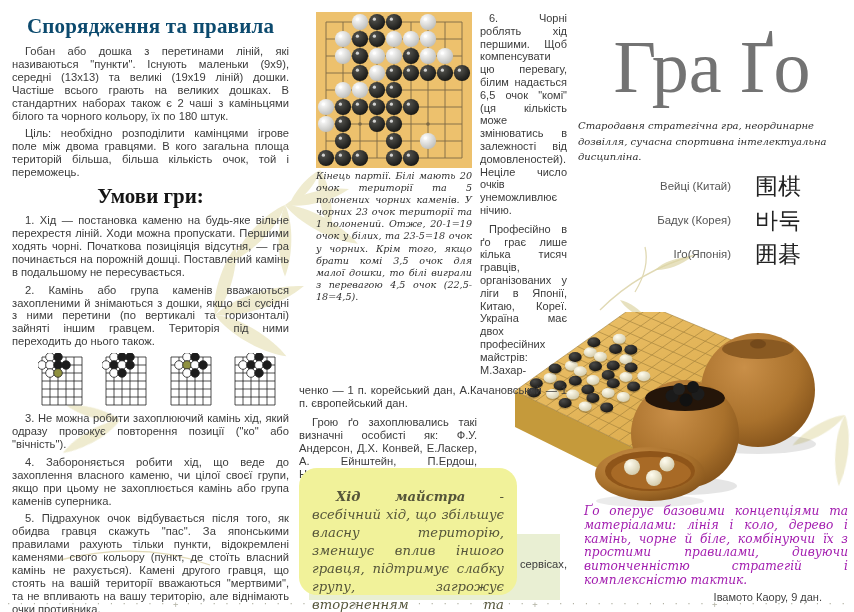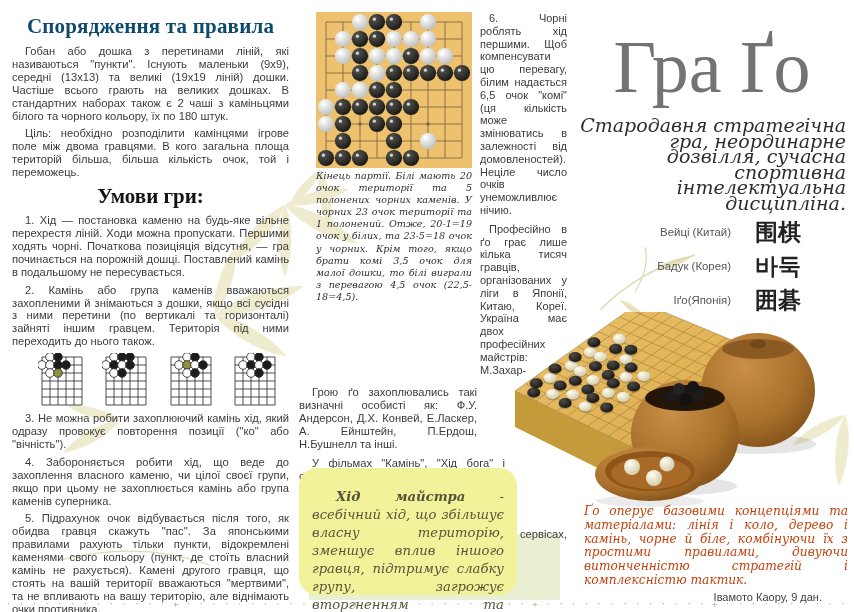--- a/index.html
+++ b/index.html
@@ -29,32 +29,32 @@
   #para-films{width:206px;text-indent:13px;}
   #para-online{width:100%;text-indent:13px;}
   #tip-back{position:absolute;left:309px;top:534px;width:251px;height:66px;background:#e9efd3;z-index:1;}
   #tip-box{position:absolute;left:299px;top:468px;width:218px;height:127px;background:#f1f29a;
            border-radius:18px;z-index:2;padding:20px 13px;box-sizing:border-box;}
   .tip-text{font-family:"DejaVu Serif",serif;font-style:italic;font-size:13.2px;line-height:18px;
             color:#55553a;text-align:justify;text-indent:24px;}
   .tip-text .lead{font-weight:bold;}
   .title{font-family:"Liberation Serif",serif;font-size:74px;font-weight:400;color:#737373;
          text-align:center;line-height:1.02;margin:30px 0 0 0;}
-  .subtitle{font-family:"DejaVu Serif",serif;font-style:italic;font-size:19px;line-height:15.4px;
-            text-align:right;margin:13px 8px 0;color:#2d2d2d;}
+  .subtitle{font-family:"DejaVu Serif",serif;font-style:italic;font-size:10px;line-height:15.4px;
+            text-align:left;margin:13px 8px 0;color:#2d2d2d;}
   .names-label{font-size:11.4px;color:#4a4a4a;text-align:center;margin-top:19px;}
   .names{width:206px;margin:8px auto 0;}
   .name-row{display:flex;align-items:center;justify-content:flex-end;gap:24px;margin-bottom:7px;}
   .name-label{font-size:11.4px;color:#555555;white-space:nowrap;}
-  .name-chars{font-size:23px;line-height:27px;font-weight:bold;color:#222222;width:60px;text-align:left;
+  .name-chars{font-size:23px;line-height:27px;font-weight:normal;color:#222222;width:60px;text-align:left;
               font-family:"DejaVu Sans",sans-serif;}
   #photo{position:absolute;left:505px;top:312px;z-index:1;}
   #quote-block{position:absolute;left:584px;top:505px;width:264px;z-index:2;}
   .quote{font-family:"DejaVu Serif",serif;font-style:italic;font-size:12.2px;line-height:13.8px;
-         text-align:justify;color:#c2410c;}
+         text-align:justify;color:#a21caf;}
   .quote-author{font-size:11px;text-align:right;margin:3px 26px 0 0;color:#3f3f3f;}
   #footer-dots{position:absolute;left:6px;right:6px;bottom:3px;z-index:3;color:#b2b2a4;
                font-family:"DejaVu Sans Mono",monospace;font-size:9px;letter-spacing:1px;
                white-space:nowrap;overflow:hidden;}
 </style>
 </head>
 <body>
 
 <div class="page">
 
@@ -340,20 +340,21 @@
             <circle cx="95" cy="146" r="8.1" fill="url(#mbB)"></circle>
             <circle cx="92.4" cy="143.2" r="1.6" fill="#ffffff" opacity="0.75"></circle>
           </svg>
         <div class="caption">Кінець партії. Білі мають 20 очок території та 5 полонених чорних каменів. У чорних 23 очок території та 1 полонений. Отже, 20-1=19 очок у білих, та 23-5=18 очок у чорних. Крім того, якщо брати комі 3,5 очок для малої дошки, то білі виграли з перевагою 4,5 очок (22,5-18=4,5).</div>
       </div>
       <div class="strip">
         <p>6. Чорні роблять хід першими. Щоб компенсувати цю перевагу, білим надається 6,5 очок "комі" (ця кількість може змінюватись в залежності від домовленостей). Неціле число очків унеможливлює нічию.</p>
         <p>Професійно в ґо грає лише кілька тисяч гравців, організованих у ліги в Японії, Китаю, Кореї. Україна має двох професійних майстрів: М.Захар-</p>
       </div>
     </div>
+    <p class="widepara">ченко — 1 п. корейський дан, А.Качановський — 1 п. європейський дан.</p>
     <p class="widepara" id="para-players">Грою ґо захоплювались такі визначні особисті як: Ф.У. Андерсон, Д.Х. Конвей, Е.Ласкер, А. Ейнштейн, П.Ердош, Н.Бушнелл та інші.</p>
     <p class="widepara" id="para-films">У фільмах "Камінь", "Хід бога" і серіалі "Місен" показується наскільки гра ґо присутня в сучасному житті. Аніме-серіал "Хікару но Ґо", повністю присвячений ґо також.</p>
     <p class="widepara" id="para-online">Багато гравців тренуються на он-лайн сервісах, таких як gokgs.com та pandanet-igs.com</p>
   </div>
 
   <div id="tip-back"></div>
   <div id="tip-box">
     <div class="tip-text">
       <span class="lead">Хід майстра</span><span> - всебічний хід, що збільшує власну територію, зменшує вплив іншого гравця, підтримує слабку групу, загрожує вторгненням та розміщений ідеально для всіх варіантів локальної боротьби.</span>
     </div>

